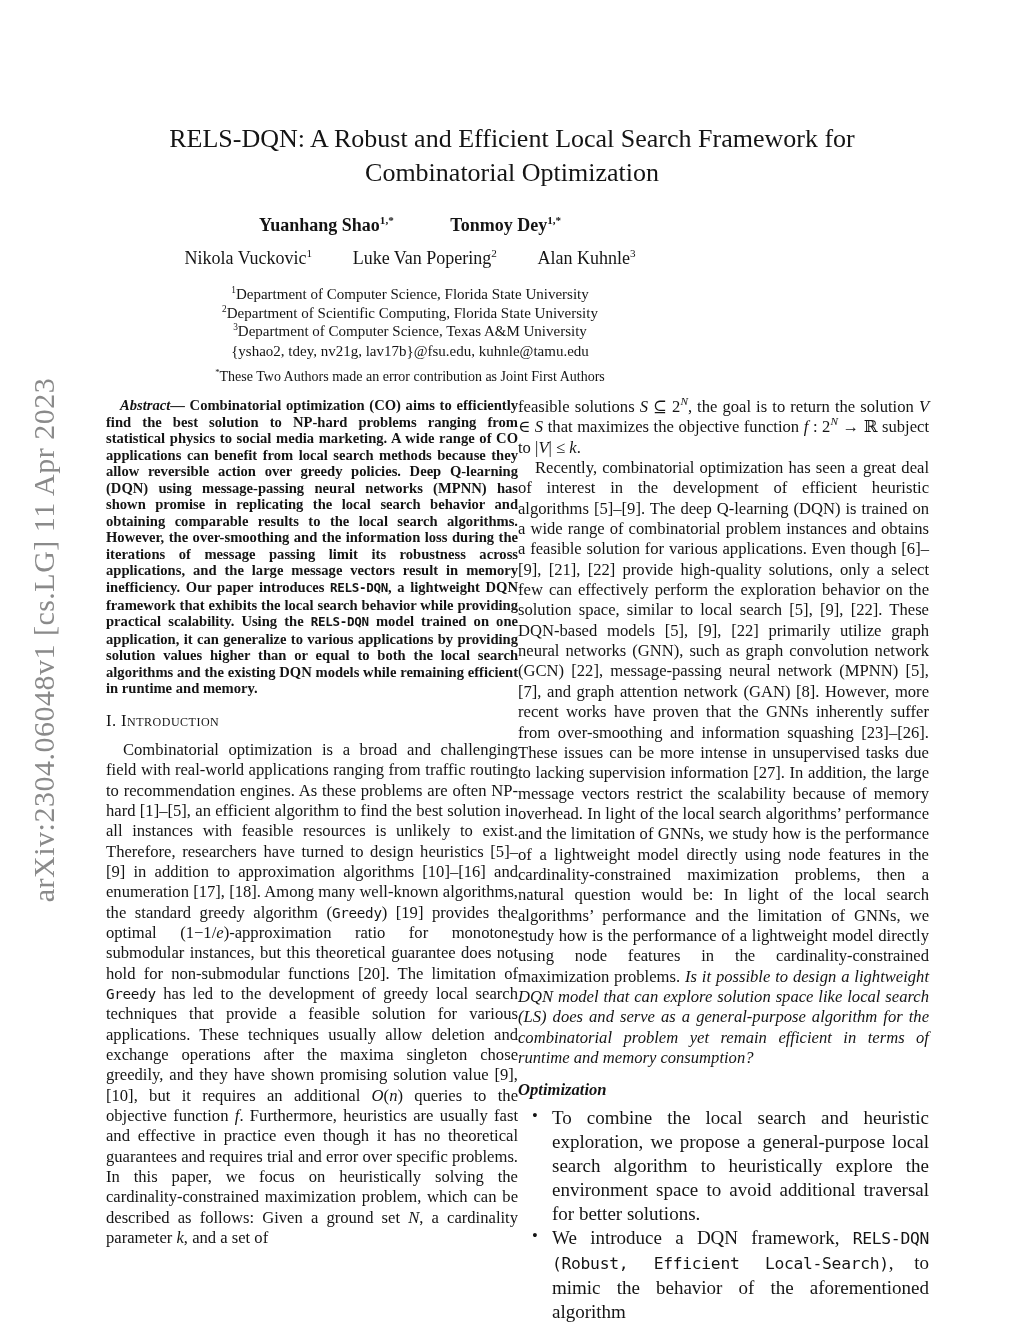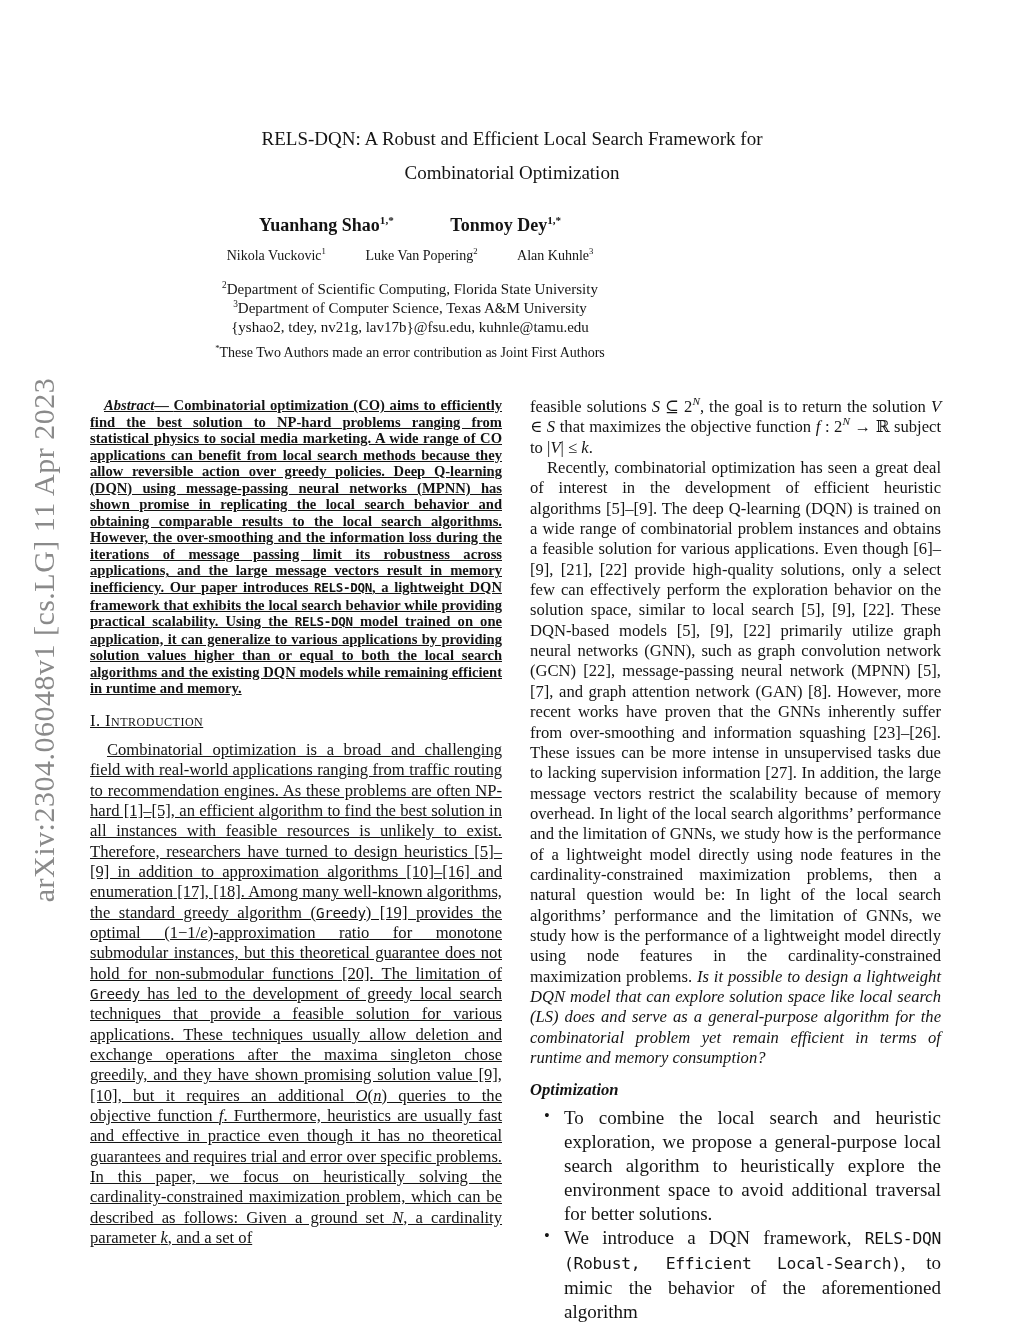--- a/index.html
+++ b/index.html
@@ -8,37 +8,37 @@
 
   
   .arxiv-stamp{
     position:absolute;top:640px;left:44px;
     transform:translate(-50%,-50%) rotate(-90deg);
     white-space:nowrap;font-size:30px;color:#8a8a8a;letter-spacing:0.5px;
   }
 
   
   .title-block{position:absolute;top:122px;left:0;width:1024px;text-align:center;}
-  .title-line{font-size:19px;line-height:34px;}
+  .title-line{font-size:26px;line-height:34px;}
 
   
   .authors-block{position:absolute;top:215px;left:0;width:820px;text-align:center;}
   .authors-row1{font-size:18px;font-weight:bold;margin-bottom:12px;}
   .authors-row1 .author{margin:0 26px;}
-  .authors-row2{font-size:14px;margin-bottom:16px;}
+  .authors-row2{font-size:18px;margin-bottom:16px;}
   .authors-row2 .author{margin:0 18px;}
   .affil{font-size:15px;line-height:18.5px;}
   .emails{font-size:15px;line-height:19px;margin-top:1px;}
   .footnote{font-size:14px;margin-top:8px;}
   sup.aff{font-size:0.62em;vertical-align:super;line-height:0;}
 
   
   .col{position:absolute;top:397px;width:412px;}
-  .col-left{left:90px;text-decoration:underline;}
-  .col-right{left:530px;width:411px;}
+  .col-left{left:106px;}
+  .col-right{left:518px;width:411px;}
 
   p{margin:0;}
   .abstract{
     font-size:14.6px;line-height:16.55px;font-weight:bold;
     text-align:justify;text-indent:14px;
     hyphens:auto;-webkit-hyphens:auto;
   }
   .sec-head{
     margin:14px 0 9px;text-align:left;font-weight:normal;
     font-size:16.6px;line-height:20px;letter-spacing:0.4px;
@@ -77,20 +77,21 @@
   <div class="authors-block">
     <div class="authors-row1">
       <span class="author"><span>Yuanhang Shao</span><sup class="aff">1,*</sup></span>
       <span class="author"><span>Tonmoy Dey</span><sup class="aff">1,*</sup></span>
     </div>
     <div class="authors-row2">
       <span class="author"><span>Nikola Vuckovic</span><sup class="aff">1</sup></span>
       <span class="author"><span>Luke Van Popering</span><sup class="aff">2</sup></span>
       <span class="author"><span>Alan Kuhnle</span><sup class="aff">3</sup></span>
     </div>
+    <div class="affil"><sup class="aff">1</sup><span>Department of Computer Science, Florida State University</span></div>
     <div class="affil"><sup class="aff">2</sup><span>Department of Scientific Computing, Florida State University</span></div>
     <div class="affil"><sup class="aff">3</sup><span>Department of Computer Science, Texas A&amp;M University</span></div>
     <div class="emails">{yshao2, tdey, nv21g, lav17b}@fsu.edu, kuhnle@tamu.edu</div>
     <div class="footnote"><sup class="aff">*</sup><span>These Two Authors made an error contribution as Joint First Authors</span></div>
   </div>
 
   <div class="col col-left">
     <p class="abstract"><span class="r-i">Abstract</span><span>— </span><span>Combinatorial optimization (CO) aims to efficiently find the best solution to NP-hard problems ranging from statistical physics to social media marketing. A wide range of CO applications can benefit from local search methods because they allow reversible action over greedy policies. Deep Q-learning (DQN) using message-passing neural networks (MPNN) has shown promise in replicating the local search behavior and obtaining comparable results to the local search algorithms. However, the over-smoothing and the information loss during the iterations of message passing limit its robustness across applications, and the large message vectors result in memory inefficiency. Our paper introduces </span><span class="r-mono">RELS-DQN</span><span>, a lightweight DQN framework that exhibits the local search behavior while providing practical scalability. Using the </span><span class="r-mono">RELS-DQN</span><span> model trained on one application, it can generalize to various applications by providing solution values higher than or equal to both the local search algorithms and the existing DQN models while remaining efficient in runtime and memory.</span></p>
     <h2 class="sec-head"><span>I. </span><span class="r-sc">Introduction</span></h2>
     <p class="body-par indent"><span>Combinatorial optimization is a broad and challenging field with real-world applications ranging from traffic routing to recommendation engines. As these problems are often NP-hard [1]–[5], an efficient algorithm to find the best solution in all instances with feasible resources is unlikely to exist. Therefore, researchers have turned to design heuristics [5]–[9] in addition to approximation algorithms [10]–[16] and enumeration [17], [18]. Among many well-known algorithms, the standard greedy algorithm (</span><span class="r-mono">Greedy</span><span>) [19] provides the optimal (1−1/</span><span class="r-i">e</span><span>)-approximation ratio for monotone submodular instances, but this theoretical guarantee does not hold for non-submodular functions [20]. The limitation of </span><span class="r-mono">Greedy</span><span> has led to the development of greedy local search techniques that provide a feasible solution for various applications. These techniques usually allow deletion and exchange operations after the maxima singleton chose greedily, and they have shown promising solution value [9], [10], but it requires an additional </span><span class="r-i">O</span><span>(</span><span class="r-i">n</span><span>) queries to the objective function </span><span class="r-i">f</span><span>. Furthermore, heuristics are usually fast and effective in practice even though it has no theoretical guarantees and requires trial and error over specific problems. In this paper, we focus on heuristically solving the cardinality-constrained maximization problem, which can be described as follows: Given a ground set </span><span class="r-mc">N</span><span>, a cardinality parameter </span><span class="r-i">k</span><span>, and a set of</span></p>

